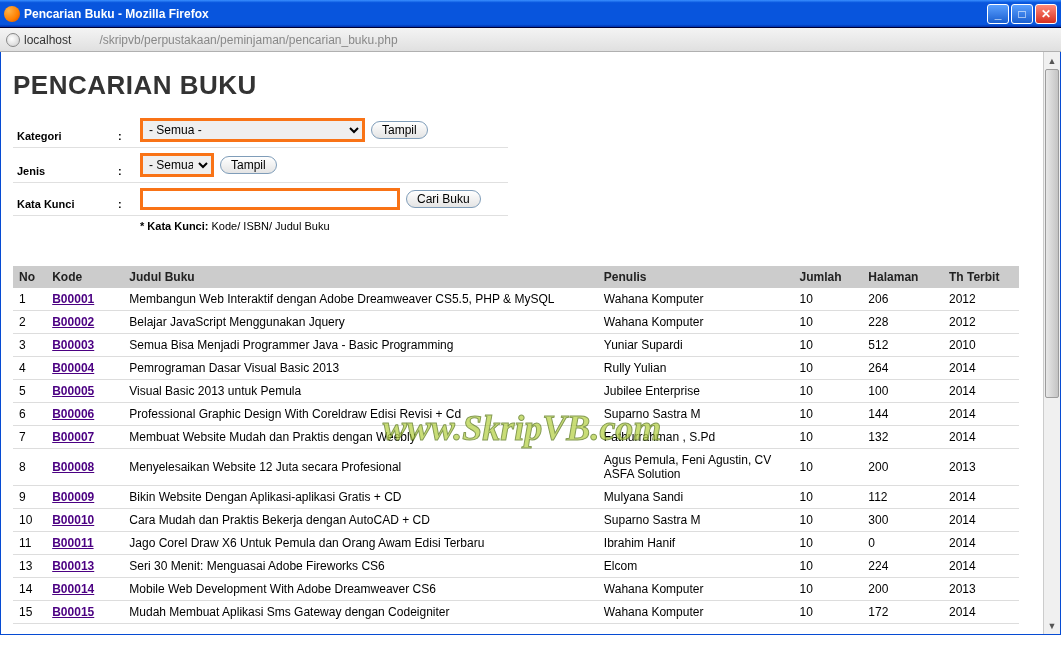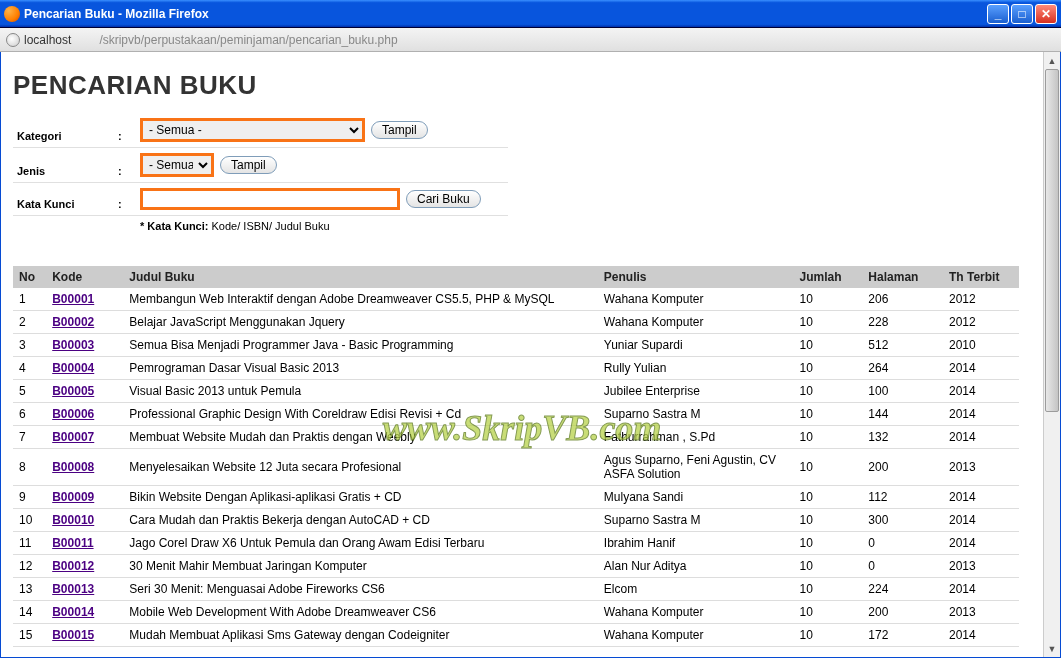--- a/index.html
+++ b/index.html
@@ -323,21 +323,21 @@
             <td>Membuat Website Mudah dan Praktis dengan Weebly</td>
             <td>Fathurrahman , S.Pd</td>
             <td>10</td>
             <td>132</td>
             <td>2014</td>
           </tr>
           <tr>
             <td>8</td>
             <td><a href="#" class="code-link">B00008</a></td>
             <td>Menyelesaikan Website 12 Juta secara Profesional</td>
-            <td>Agus Suparno, Feni Agustin, CV ASFA Solution</td>
+            <td>Agus Pemula, Feni Agustin, CV ASFA Solution</td>
             <td>10</td>
             <td>200</td>
             <td>2013</td>
           </tr>
           <tr>
             <td>9</td>
             <td><a href="#" class="code-link">B00009</a></td>
             <td>Bikin Website Dengan Aplikasi-aplikasi Gratis + CD</td>
             <td>Mulyana Sandi</td>
             <td>10</td>
@@ -354,29 +354,20 @@
             <td>2014</td>
           </tr>
           <tr>
             <td>11</td>
             <td><a href="#" class="code-link">B00011</a></td>
             <td>Jago Corel Draw X6 Untuk Pemula dan Orang Awam Edisi Terbaru</td>
             <td>Ibrahim Hanif</td>
             <td>10</td>
             <td>0</td>
             <td>2014</td>
-          </tr>
-          <tr>
-            <td>12</td>
-            <td><a href="#" class="code-link">B00012</a></td>
-            <td>30 Menit Mahir Membuat Jaringan Komputer</td>
-            <td>Alan Nur Aditya</td>
-            <td>10</td>
-            <td>0</td>
-            <td>2013</td>
           </tr>
           <tr>
             <td>13</td>
             <td><a href="#" class="code-link">B00013</a></td>
             <td>Seri 30 Menit: Menguasai Adobe Fireworks CS6</td>
             <td>Elcom</td>
             <td>10</td>
             <td>224</td>
             <td>2014</td>
           </tr>

